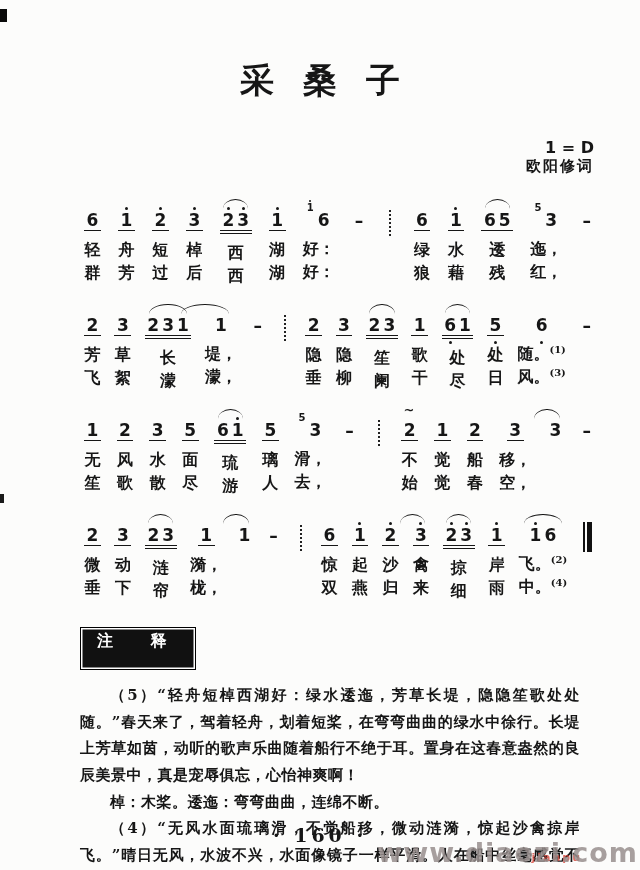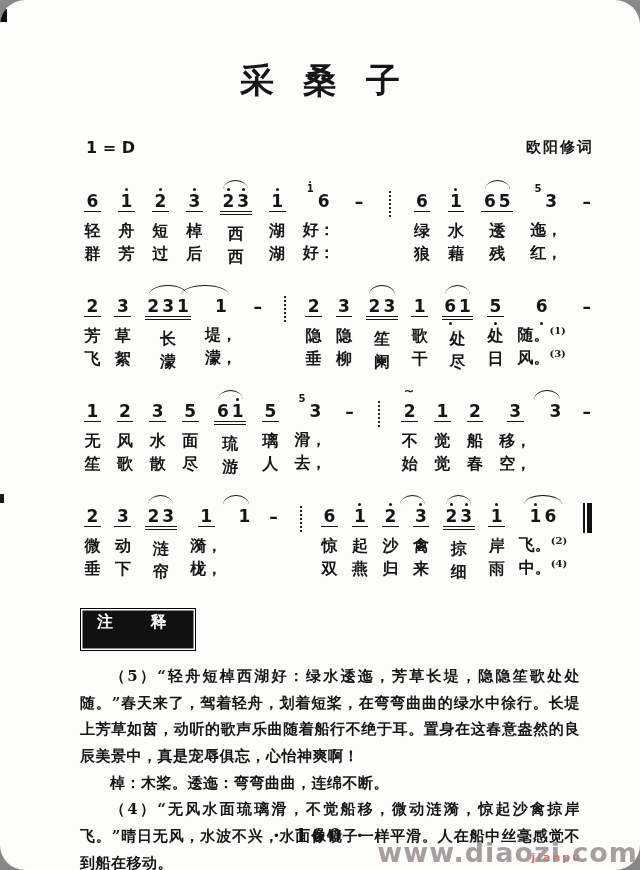--- a/index.html
+++ b/index.html
@@ -1,26 +1,26 @@
 <!DOCTYPE html>
 <html><head>
 <meta charset="utf-8">
 <style>
   html,body{margin:0;padding:0;background:#888;}
   .page{position:relative;width:640px;height:870px;background:#fcfcfb;overflow:hidden;
-        color:#161616;font-family:"DejaVu Serif","Liberation Serif",serif;border-radius:25px;}
+        color:#161616;font-family:"DejaVu Serif","Liberation Serif",serif;}
   
   .speck-tl{position:absolute;left:0;top:9px;width:7px;height:13px;background:#0a0a0a;}
   .speck-l{position:absolute;left:0;top:494px;width:4px;height:9px;background:#1a1a1a;}
 
   
   .title{margin:58px 0 0;text-align:center;font-size:34px;font-weight:700;
          letter-spacing:0.85em;text-indent:0.85em;}
   .meta-row{display:flex;justify-content:space-between;align-items:flex-end;
-            margin:34px 46px 0 86px;}
+            margin:34px 46px 0 86px;flex-direction:column;}
   .keysig{font-family:"DejaVu Sans","Liberation Sans",sans-serif;font-weight:700;font-size:16px;}
   .lyricist{font-weight:700;font-size:15px;letter-spacing:2px;}
 
   
   .score{margin:18px 46px 0 84px;}
   .sline{display:flex;justify-content:space-between;align-items:flex-start;
          padding-top:14px;margin-bottom:13px;}
   .cell{position:relative;display:flex;flex-direction:column;align-items:center;min-width:13px;}
   .nrow{display:inline-flex;align-items:flex-end;height:22px;padding:0 1px;box-sizing:content-box;}
   .u1{border-bottom:1.6px solid #161616;}

